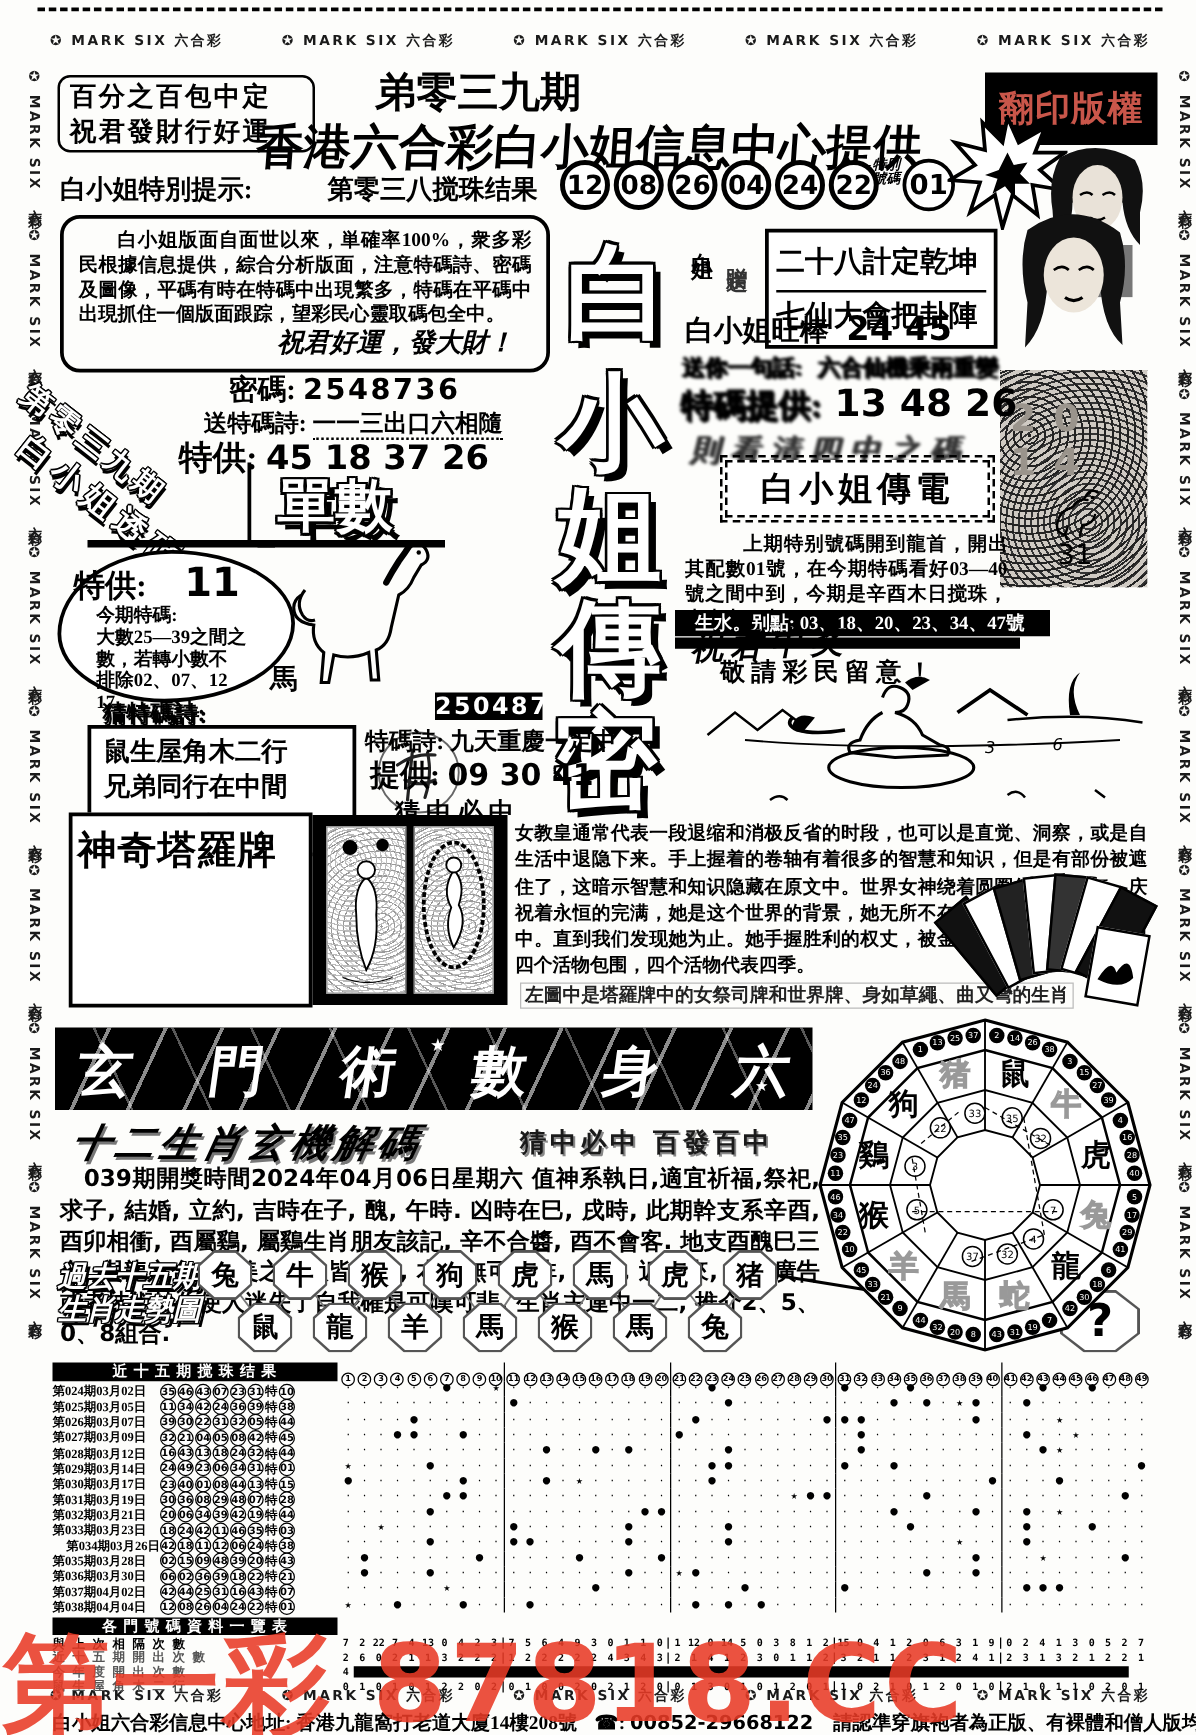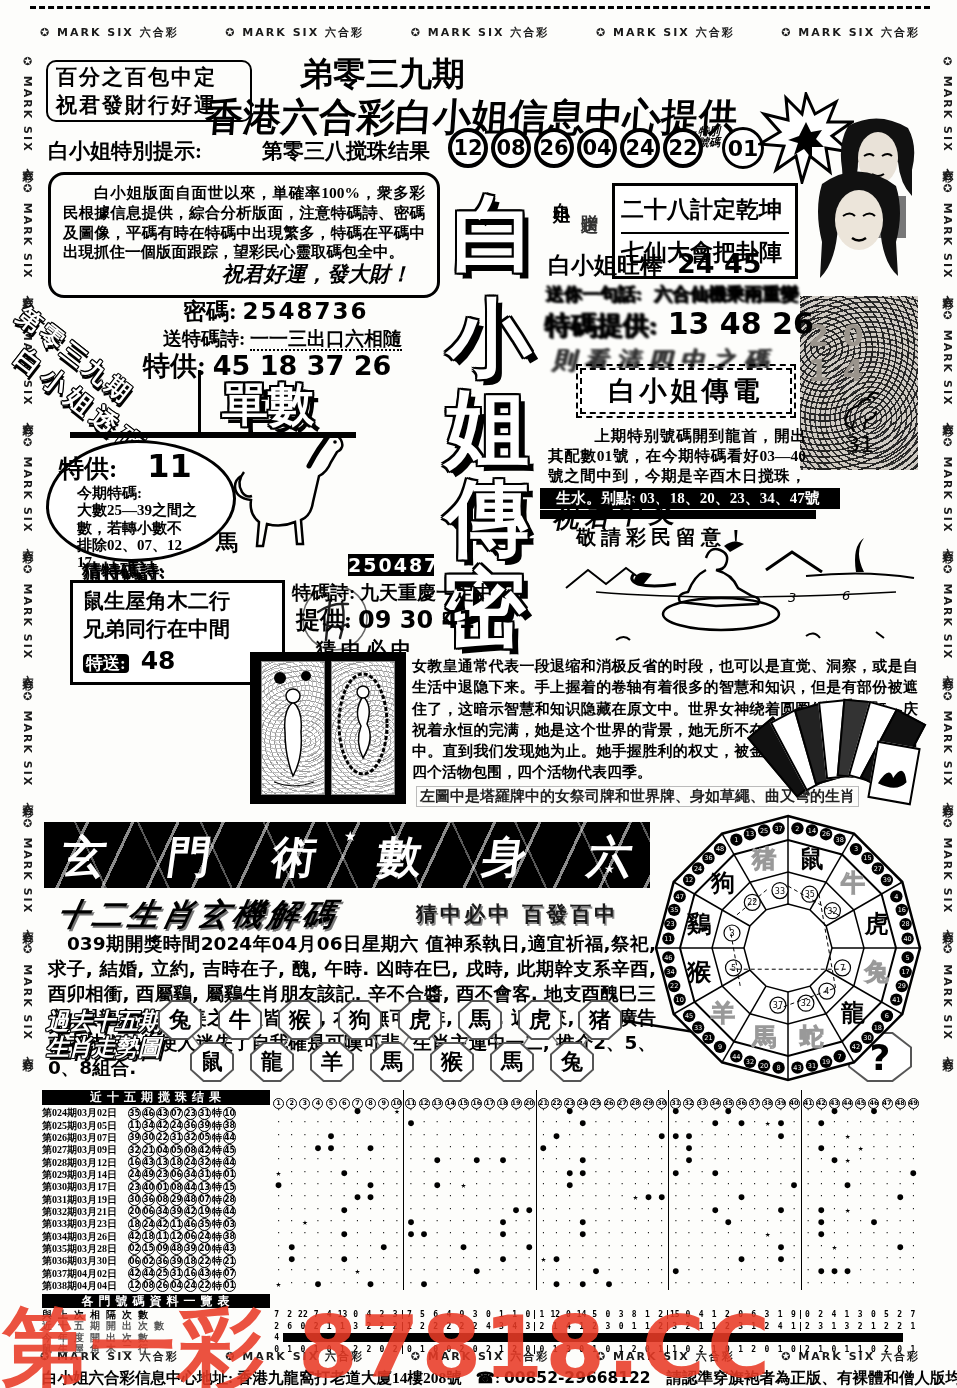--- a/index.html
+++ b/index.html
@@ -57,20 +57,23 @@
 
   <div class="abs b" style="left:300px;top:52px;width:430px;font-size:33px;display:flex;justify-content:space-between;letter-spacing:0;">弟零三九期</div>
 
   <div class="abs" style="left:46px;top:60px;width:206px;height:62px;border:2.5px solid #000;border-radius:10px;display:flex;flex-direction:column;justify-content:center;padding:0 8px;box-sizing:border-box;">
     <div class="b" style="font-size:21px;letter-spacing:2px;">百分之百包中定</div>
     <div class="b" style="font-size:21px;letter-spacing:2px;">祝君發財行好運</div>
   </div>
 
   <div class="abs b" style="left:205px;top:92px;width:600px;font-size:38px;font-weight:900;transform:skewX(-4deg);white-space:nowrap;">香港六合彩白小姐信息中心提供</div>
 
+  <div class="abs invert center" style="left:788px;top:58px;width:138px;height:58px;display:flex;align-items:center;justify-content:center;">
+    <span class="b sans" style="font-size:28px;color:#c9564a;font-weight:900;letter-spacing:1px;">翻印版權</span>
+  </div>
 
   <div class="abs b" style="left:48px;top:137px;font-size:21px;white-space:nowrap;">白小姐特別提示:</div>
   <div class="abs b" style="left:262px;top:137px;font-size:21px;white-space:nowrap;">第零三八搅珠结果</div>
 
   <div class="abs" id="header-balls" style="left:448px;top:125px;height:46px;display:flex;align-items:center;gap:3px;">
       <span class="circle" style="width: 40px; height: 40px; font-size: 21px; border-width: 4px;">12</span>
       <span class="circle" style="width: 40px; height: 40px; font-size: 21px; border-width: 4px;">08</span>
       <span class="circle" style="width: 40px; height: 40px; font-size: 21px; border-width: 4px;">26</span>
       <span class="circle" style="width: 40px; height: 40px; font-size: 21px; border-width: 4px;">04</span>
       <span class="circle" style="width: 40px; height: 40px; font-size: 21px; border-width: 4px;">24</span>
@@ -168,20 +171,23 @@
   <div class="abs b" style="left:292px;top:580px;font-size:19px;white-space:nowrap;">
     <span>特碼詩:</span>
     <span>九天重慶一定中</span>
   </div>
   <div class="abs b" style="left:296px;top:604px;font-size:24px;white-space:nowrap;">
     <span>提供:</span>
     <span class="sans">09 30 41</span>
   </div>
   <div class="abs b" style="left:316px;top:636px;font-size:20px;">猜 中 必 中</div>
 
+  <div class="abs box" style="left:55px;top:650px;width:195px;height:156px;">
+    <div class="b sans" style="font-size:31px;font-weight:900;padding:6px 4px;letter-spacing:1px;">神奇塔羅牌</div>
+  </div>
   <div class="abs" style="left:250px;top:652px;width:156px;height:152px;background:#000;display:flex;align-items:center;justify-content:center;gap:6px;">
     <div class="tarot-noise" style="width:62px;height:132px;border:1px solid #888;position:relative;">
       <svg width="62" height="132" viewBox="0 0 62 132" style="position:absolute;inset:0;">
         <circle cx="18" cy="16" r="6" fill="#000"></circle>
           <circle cx="44" cy="14" r="5" fill="#000"></circle>
         <path d="M31 40 q-10 8 -8 30 q0 24 8 44 q10 -18 8 -44 q2 -22 -8 -30" fill="#fff" stroke="#000" stroke-width="1.5"></path>
         <circle cx="31" cy="34" r="7" fill="#fff" stroke="#000" stroke-width="1.5"></circle>
         <path d="M12 120 q20 8 40 0" stroke="#000" fill="none"></path>
       </svg>
     </div>
@@ -643,21 +649,21 @@
         <span class="circle sm" style="width:13px;height:13px;font-size:8px;margin-right:1px;">18</span>
         <span class="circle sm" style="width:13px;height:13px;font-size:8px;margin-right:1px;">24</span>
         <span class="circle sm" style="width:13px;height:13px;font-size:8px;margin-right:1px;">42</span>
         <span class="circle sm" style="width:13px;height:13px;font-size:8px;margin-right:1px;">11</span>
         <span class="circle sm" style="width:13px;height:13px;font-size:8px;margin-right:1px;">46</span>
         <span class="circle sm" style="width:13px;height:13px;font-size:8px;margin-right:1px;">35</span>
         <span style="font-size:10px;">特</span>
         <span class="circle sm" style="width:13px;height:13px;font-size:8px;margin-left:1px;">03</span>
       </div>
       <div class="row-line" style="height: 12.35px; font-size: 10px; font-weight: bold; white-space: nowrap;">
-        <span style="width:86px;display:inline-block;">第034期03月26日</span>
+        <span style="width:86px;display:inline-block;text-align:right;">第034期03月26日</span>
         <span class="circle sm" style="width:13px;height:13px;font-size:8px;margin-right:1px;">42</span>
         <span class="circle sm" style="width:13px;height:13px;font-size:8px;margin-right:1px;">18</span>
         <span class="circle sm" style="width:13px;height:13px;font-size:8px;margin-right:1px;">11</span>
         <span class="circle sm" style="width:13px;height:13px;font-size:8px;margin-right:1px;">12</span>
         <span class="circle sm" style="width:13px;height:13px;font-size:8px;margin-right:1px;">06</span>
         <span class="circle sm" style="width:13px;height:13px;font-size:8px;margin-right:1px;">24</span>
         <span style="font-size:10px;">特</span>
         <span class="circle sm" style="width:13px;height:13px;font-size:8px;margin-left:1px;">38</span>
       </div>
       <div class="row-line" style="height: 12.35px; font-size: 10px; font-weight: bold; white-space: nowrap;">

